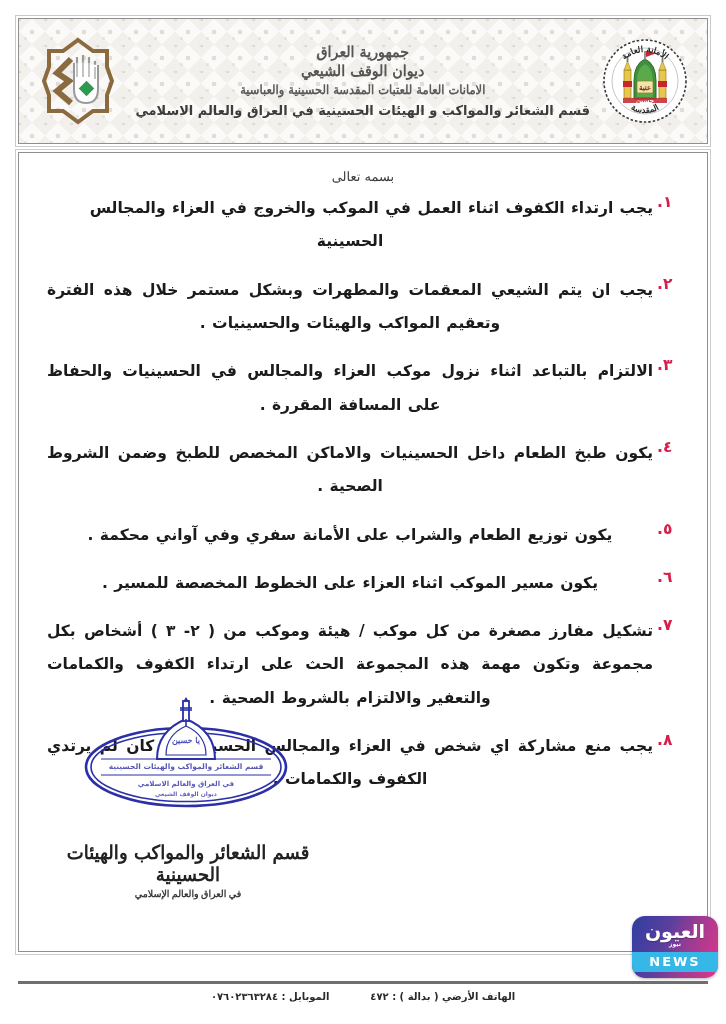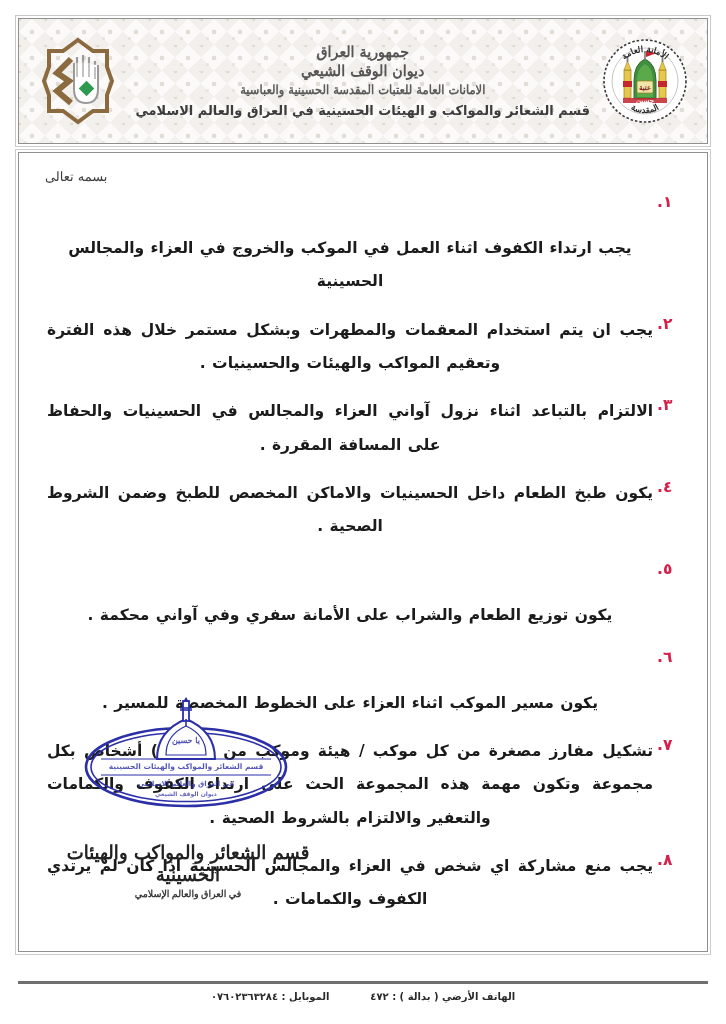--- a/index.html
+++ b/index.html
@@ -117,21 +117,21 @@
     border: 1px solid #8f8f8f;
     outline: 1px solid #cccccc;
     outline-offset: 2px;
     background: #ffffff;
     box-sizing: border-box;
     padding: 12px 26px 0 26px;
     overflow: hidden;
   }
 
   .basmala {
-    text-align: left;
+    text-align: center;
     font-family: "DejaVu Serif", "Liberation Serif", serif;
     font-size: 13px;
     color: #3a3a3a;
     margin-top: 4px;
     margin-bottom: 8px;
   }
   .doc-title {
     text-align: center;
     font-size: 21px;
     font-weight: 700;
@@ -177,23 +177,22 @@
     font-weight: 700;
     color: #1b1b1b;
     line-height: 2.15;
     text-align: justify;
     text-align-last: center;
     padding-right: 4px;
     padding-left: 2px;
     word-spacing: 1px;
   }
   ol.rules > li.single .rule-text {
-    text-align: center;
+    text-align: right;
     text-align-last: center;
-    margin-top: 40px;
   }
 
   
   .seal-wrap {
     position: absolute;
     left: 52px;
     bottom: 139px;
     width: 230px;
     height: 115px;
   }
@@ -366,25 +365,25 @@
     <div class="basmala">بسمه تعالى</div>
 
 
     <ol class="rules">
       <li class="single">
         <span class="rule-num">١.</span>
         <span class="rule-text">يجب ارتداء الكفوف اثناء العمل في الموكب والخروج في العزاء والمجالس الحسينية</span>
       </li>
       <li>
         <span class="rule-num">٢.</span>
-        <span class="rule-text">يجب ان يتم استخدام المعقمات والمطهرات وبشكل مستمر خلال هذه الفترة وتعقيم المواكب والهيئات والحسينيات .</span>
+        <span class="rule-text">يجب ان يتم الشيعي المعقمات والمطهرات وبشكل مستمر خلال هذه الفترة وتعقيم المواكب والهيئات والحسينيات .</span>
       </li>
       <li>
         <span class="rule-num">٣.</span>
-        <span class="rule-text">الالتزام بالتباعد اثناء نزول آواني العزاء والمجالس في الحسينيات والحفاظ على المسافة المقررة .</span>
+        <span class="rule-text">الالتزام بالتباعد اثناء نزول موكب العزاء والمجالس في الحسينيات والحفاظ على المسافة المقررة .</span>
       </li>
       <li>
         <span class="rule-num">٤.</span>
         <span class="rule-text">يكون طبخ الطعام داخل الحسينيات والاماكن المخصص للطبخ وضمن الشروط الصحية .</span>
       </li>
       <li class="single">
         <span class="rule-num">٥.</span>
         <span class="rule-text">يكون توزيع الطعام والشراب على الأمانة سفري وفي آواني محكمة .</span>
       </li>
       <li class="single">
@@ -425,20 +424,25 @@
       </svg>
     </div>
 
     <div class="sig-block">
       <div class="sig-line1">قسم الشعائر والمواكب والهيئات الحسينية</div>
       <div class="sig-line2">في العراق والعالم الإسلامي</div>
     </div>
 
   </div>
 
+  <div class="news-logo">
+    <div class="news-ar">العيون</div>
+    <div class="news-sub">نيوز</div>
+    <div class="news-bar">NEWS</div>
+  </div>
 
   <div class="footer">
     <div class="footer-rule"></div>
     <div class="footer-text">
       <span>الهاتف الأرضي ( بدالة ) :</span>
       <span>٤٧٢</span>
       <span class="sep"></span>
       <span>الموبايل :</span>
       <span>٠٧٦٠٢٣٦٣٢٨٤</span>
     </div>

